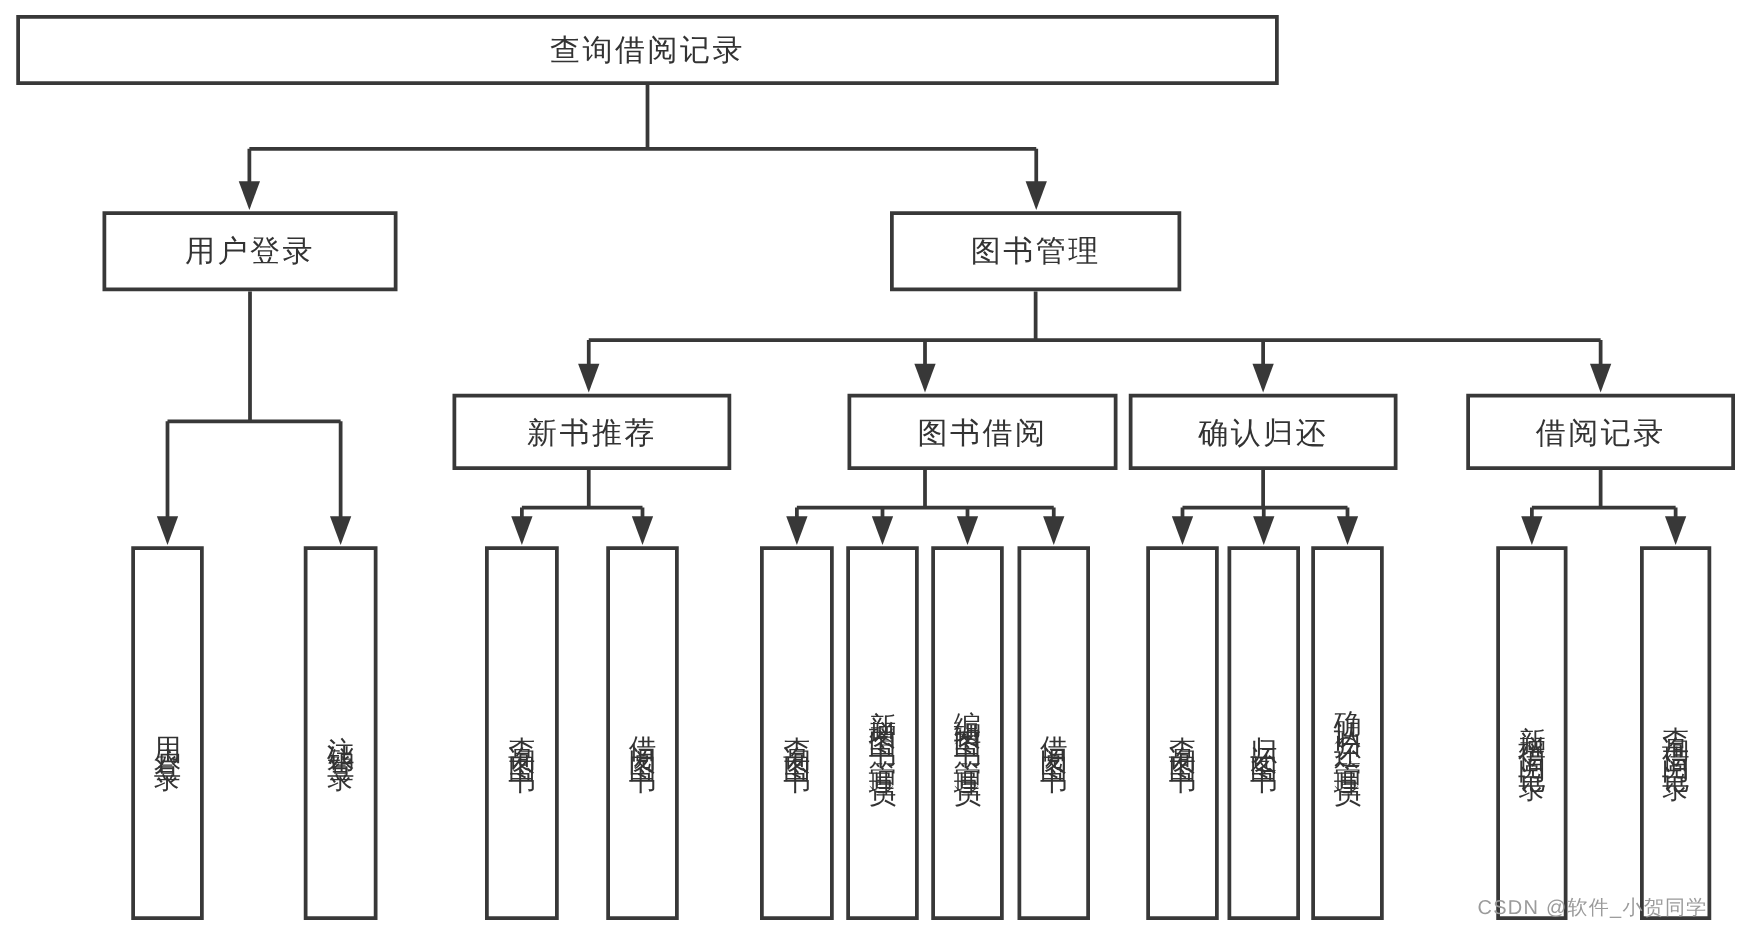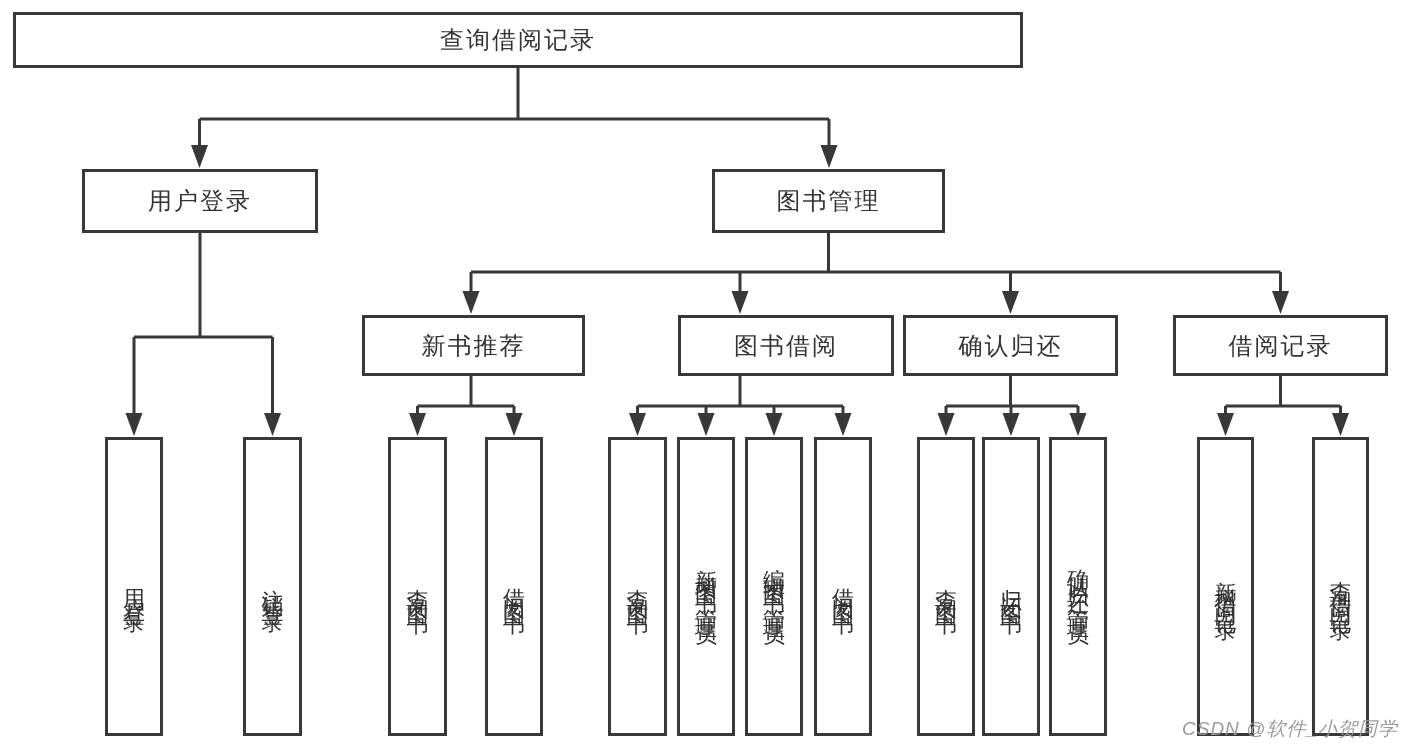--- a/index.html
+++ b/index.html
@@ -40,25 +40,24 @@
     letter-spacing: 8px;
     line-height: 1;
     white-space: nowrap;
   }
   .root-node span { font-size: 24px; letter-spacing: 2px; }
   .watermark {
     position: absolute;
     left: 1182px;
     top: 716px;
     z-index: 2;
-    font-size: 19px;
+    font-size: 16px;
     color: #9b9b9b;
     letter-spacing: 1px;
     white-space: nowrap;
-    font-style: italic;
   }
 </style>
 </head>
 <body>
 
 <div class="canvas">
 
   <svg class="wires" width="1405" height="747" viewBox="0 0 1405 747" fill="none" stroke="#383838" stroke-width="3">
 
     <g>

